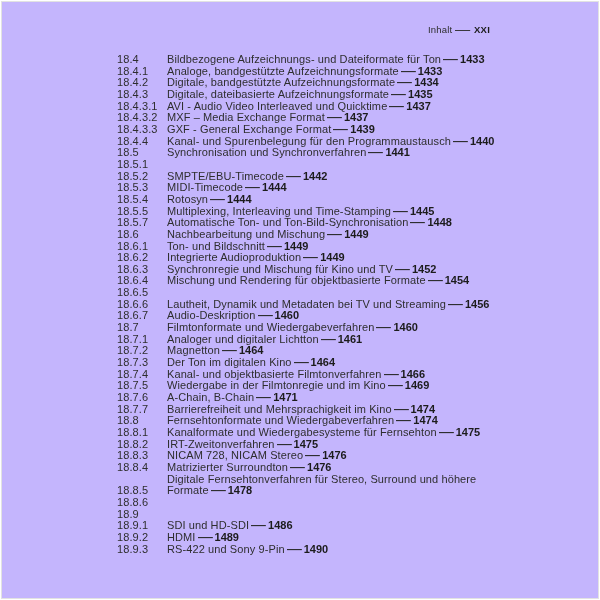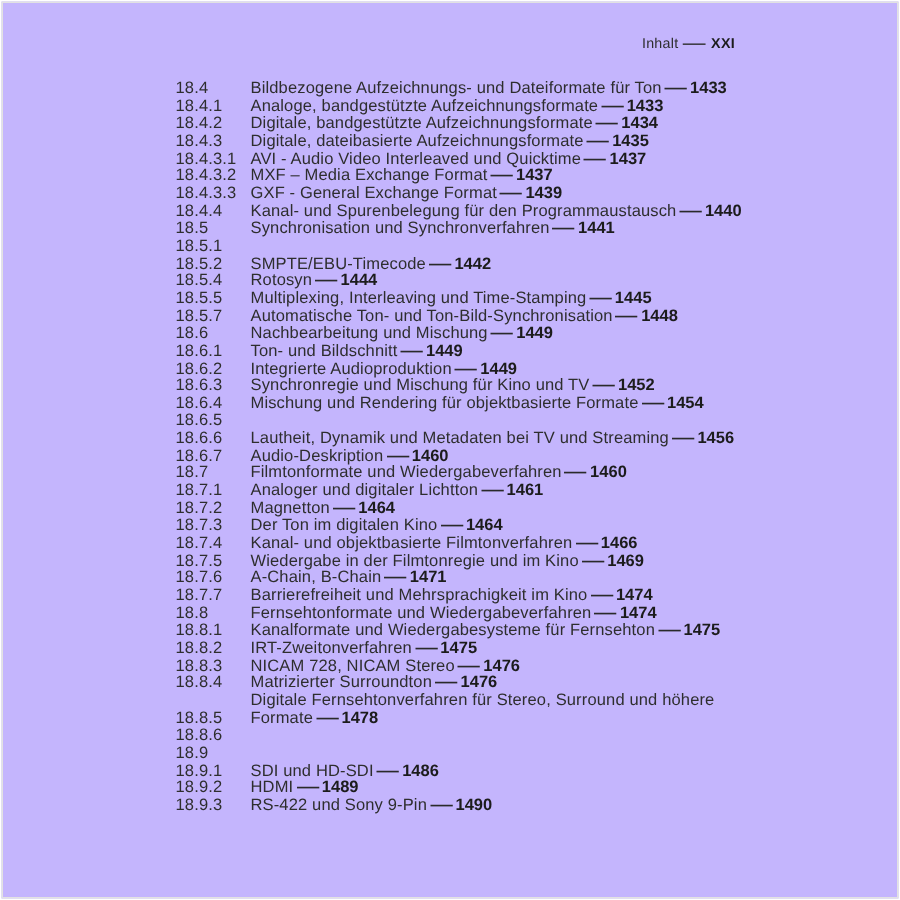--- a/index.html
+++ b/index.html
@@ -147,20 +147,26 @@
     <span class="toc-num">18.5.1</span>
   </div>
 
   <div class="toc-row">
     <span class="toc-num">18.5.2</span>
     <span class="toc-text">
       <span class="toc-title">SMPTE/EBU-Timecode</span><span class="toc-dash">—</span><span class="toc-page">1442</span>
     </span>
   </div>
 
+  <div class="toc-row">
+    <span class="toc-num">18.5.3</span>
+    <span class="toc-text">
+      <span class="toc-title">MIDI-Timecode</span><span class="toc-dash">—</span><span class="toc-page">1444</span>
+    </span>
+  </div>
 
   <div class="toc-row">
     <span class="toc-num">18.5.4</span>
     <span class="toc-text">
       <span class="toc-title">Rotosyn</span><span class="toc-dash">—</span><span class="toc-page">1444</span>
     </span>
   </div>
 
   <div class="toc-row">
     <span class="toc-num">18.5.5</span>

